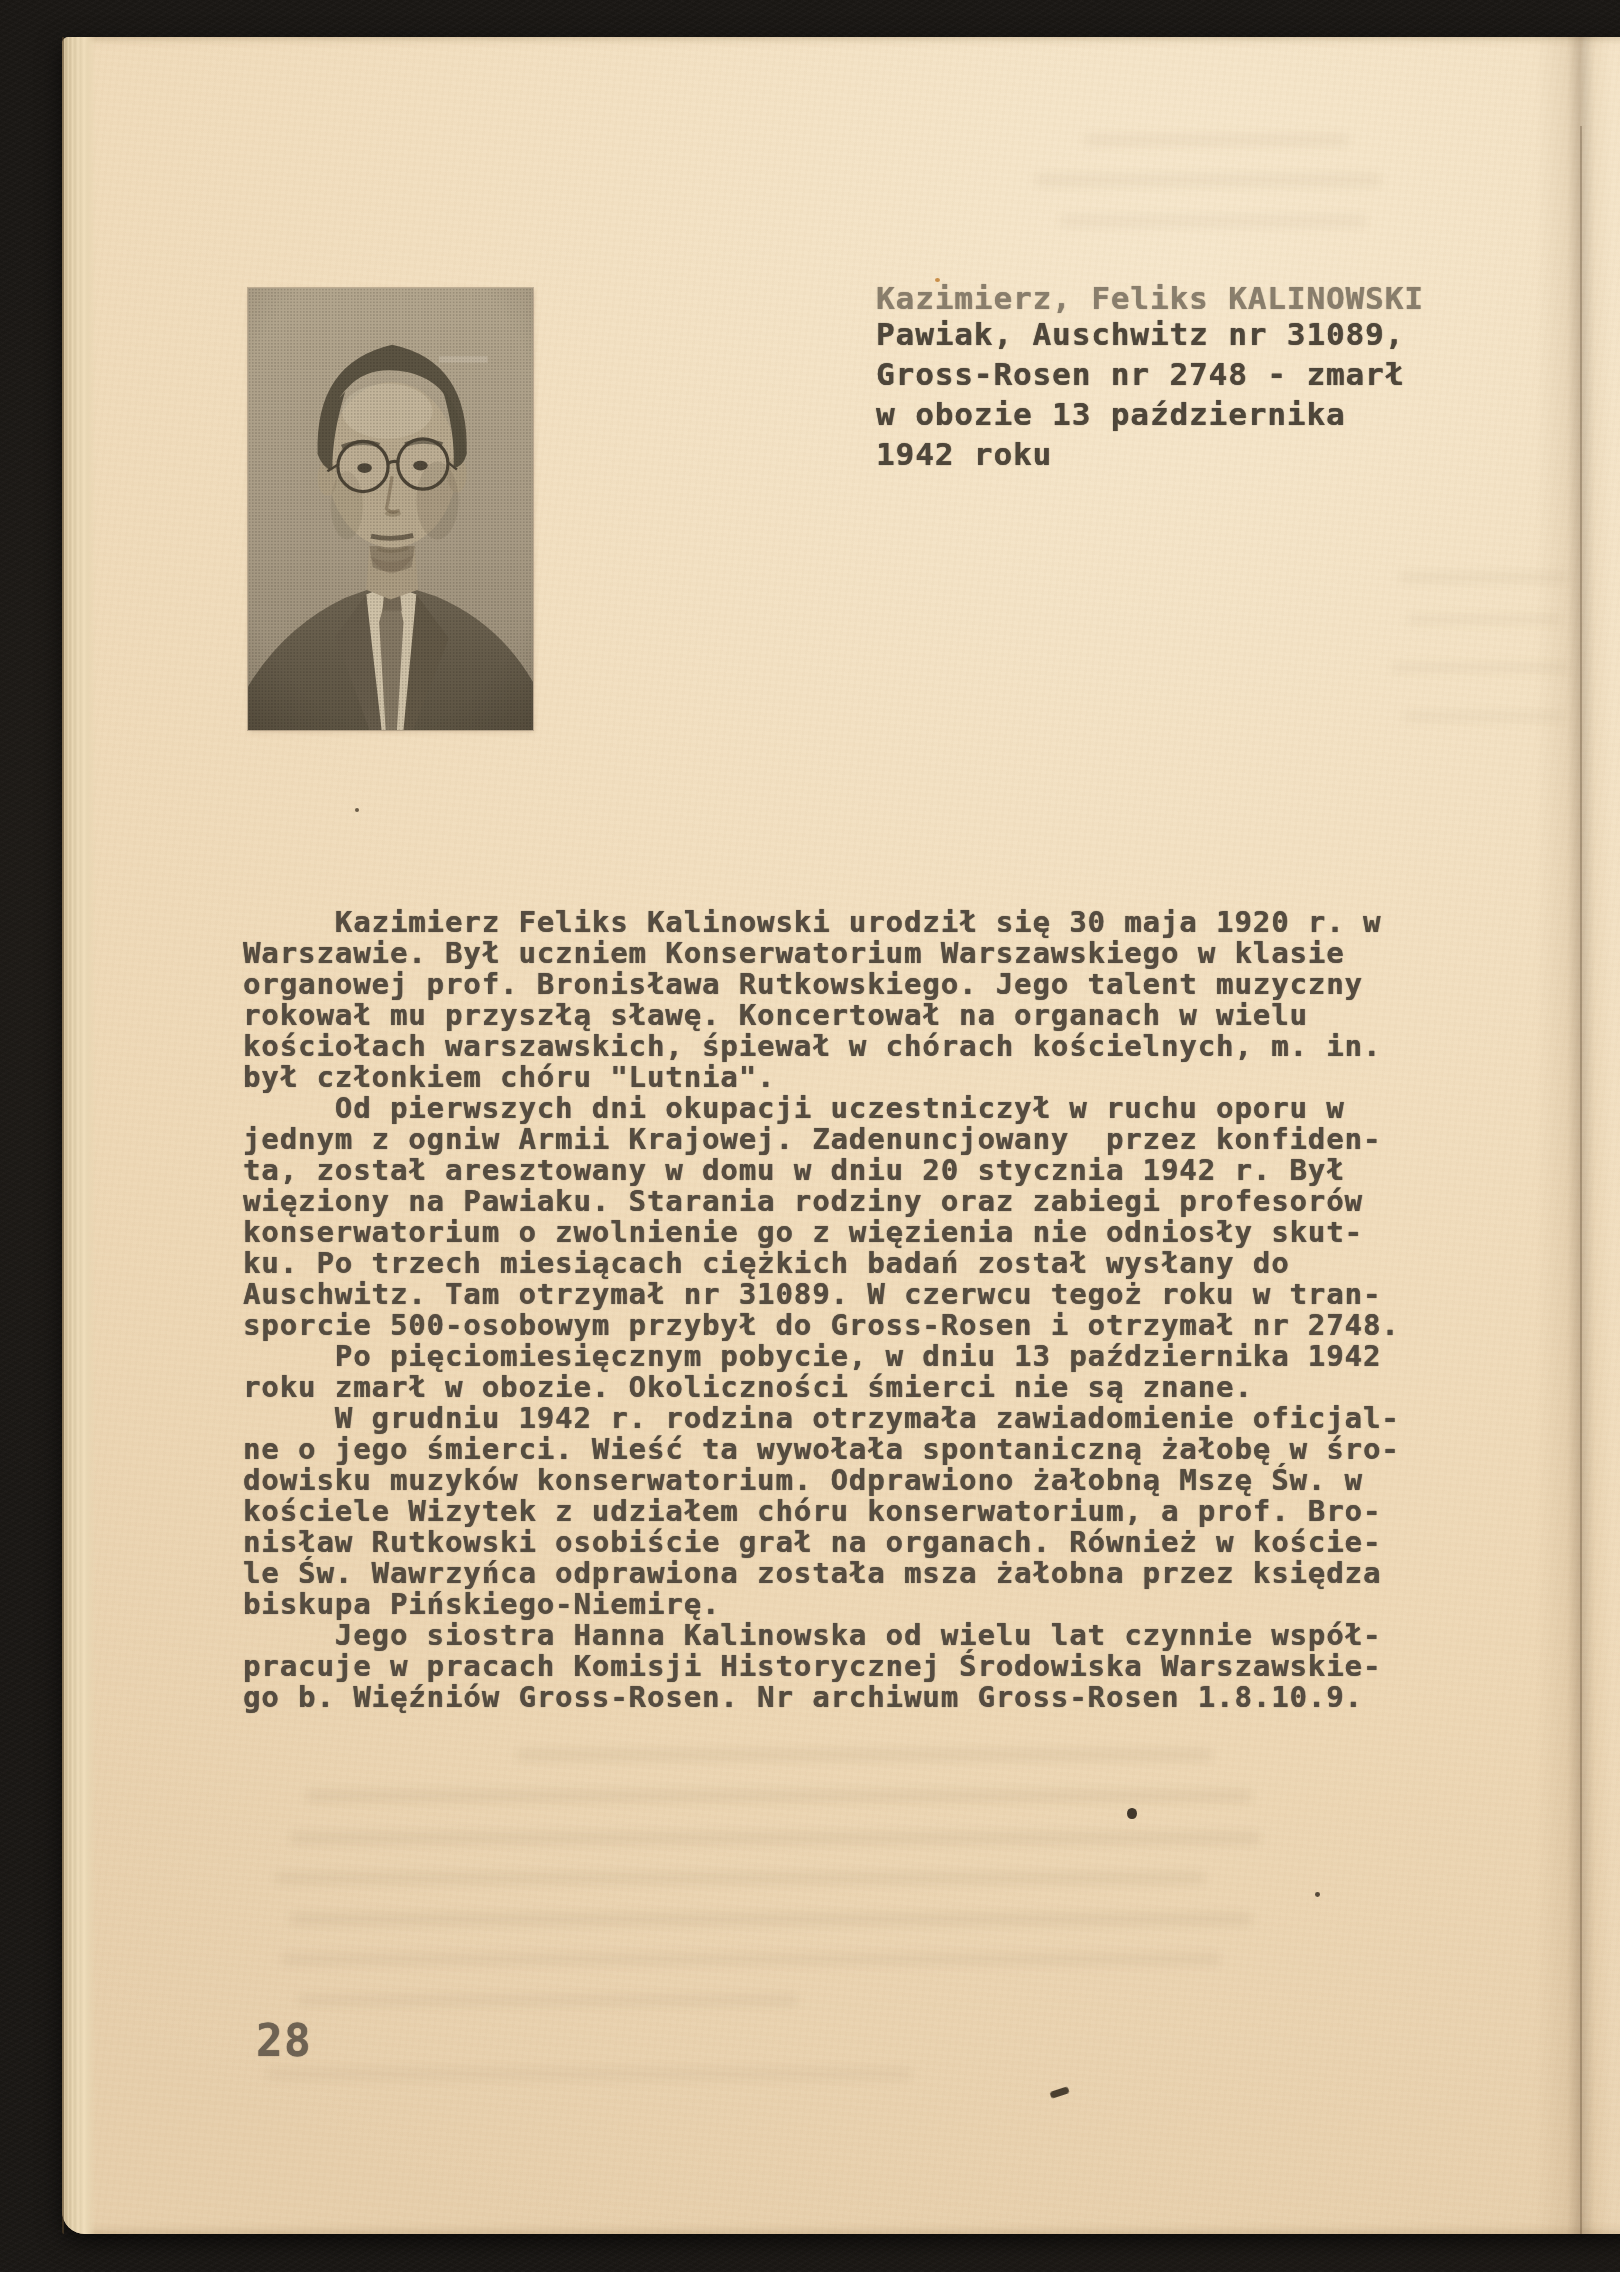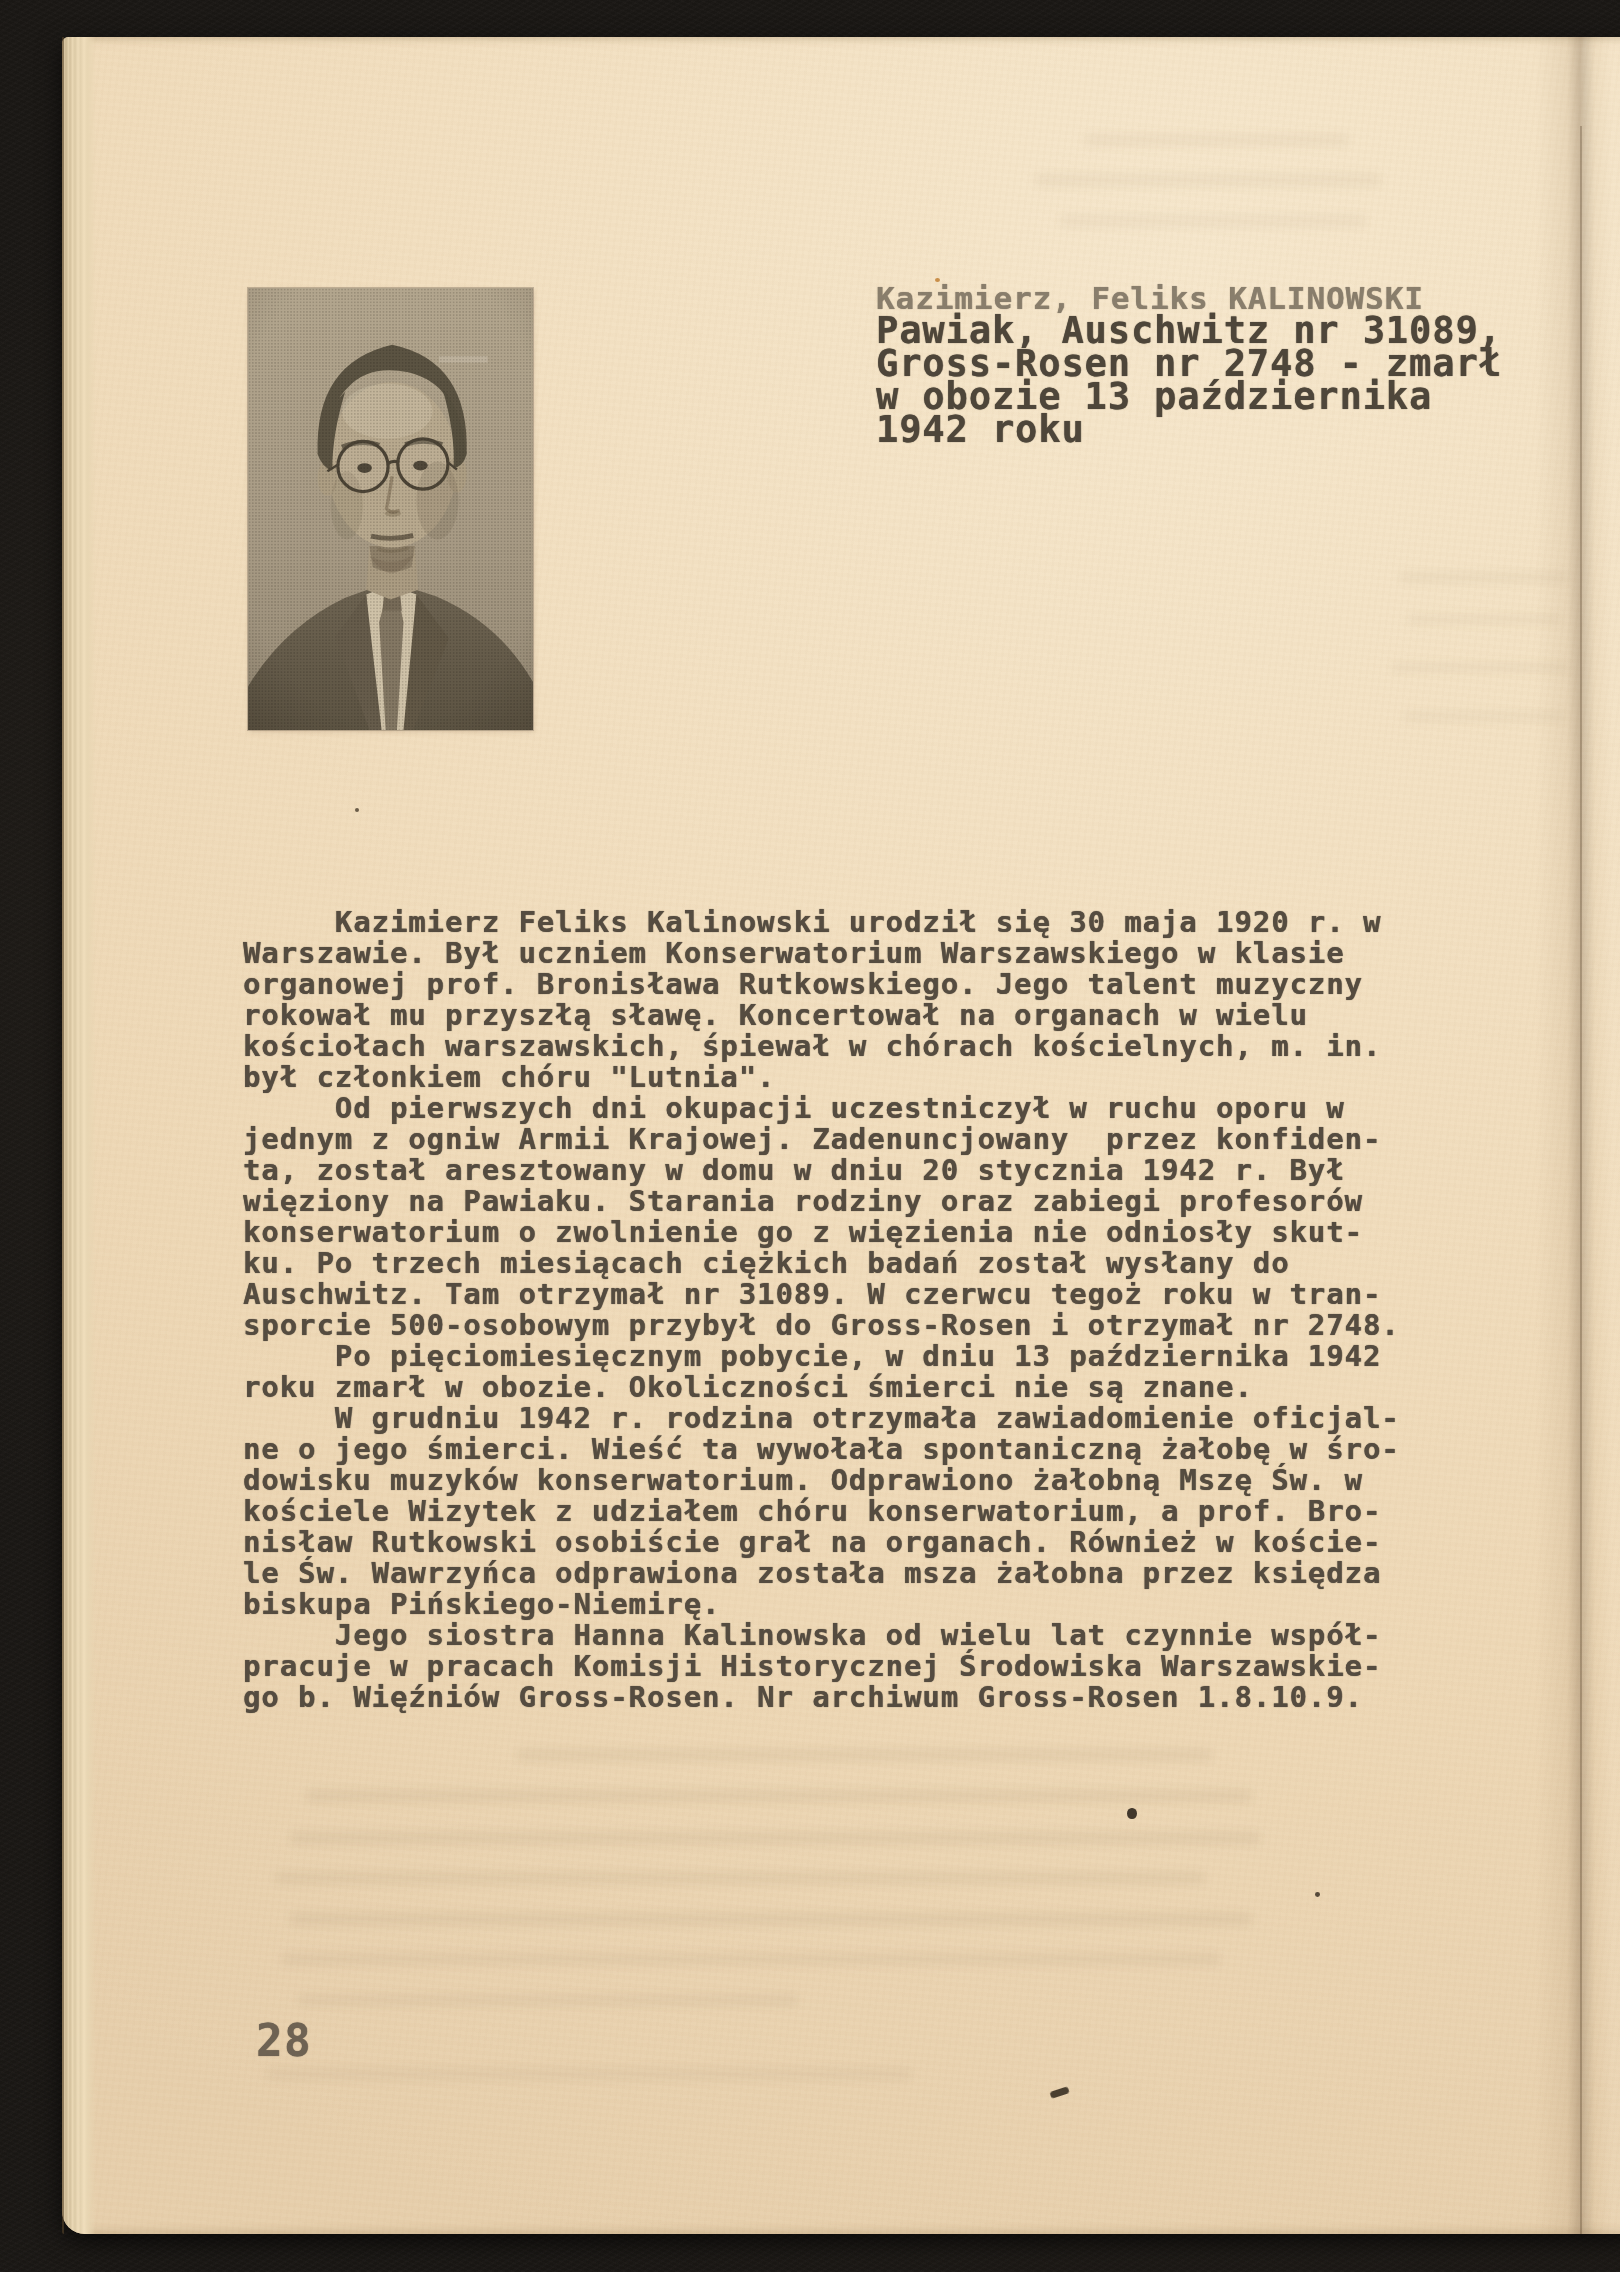--- a/index.html
+++ b/index.html
@@ -94,21 +94,21 @@
     filter: blur(0.3px);
     white-space: pre;
   }
   .header-name {
     left: 814px; top: 245px;
     font-size: 31px; line-height: 32px; letter-spacing: 0.9px;
     opacity: 0.68;
   }
   .header-details {
     left: 814px; top: 277px;
-    font-size: 37px; line-height: 33px; letter-spacing: 0.9px;
+    font-size: 31px; line-height: 40px; letter-spacing: 0.9px;
     color: #4e463a;
   }
   .body-text {
     left: 181px; top: 870px;
     font-size: 29px; line-height: 31px; letter-spacing: 0.9px;
     color: #554c40;
   }
   .page-number {
     left: 194px; top: 1978px;
     font-size: 44px; letter-spacing: 1.6px;

